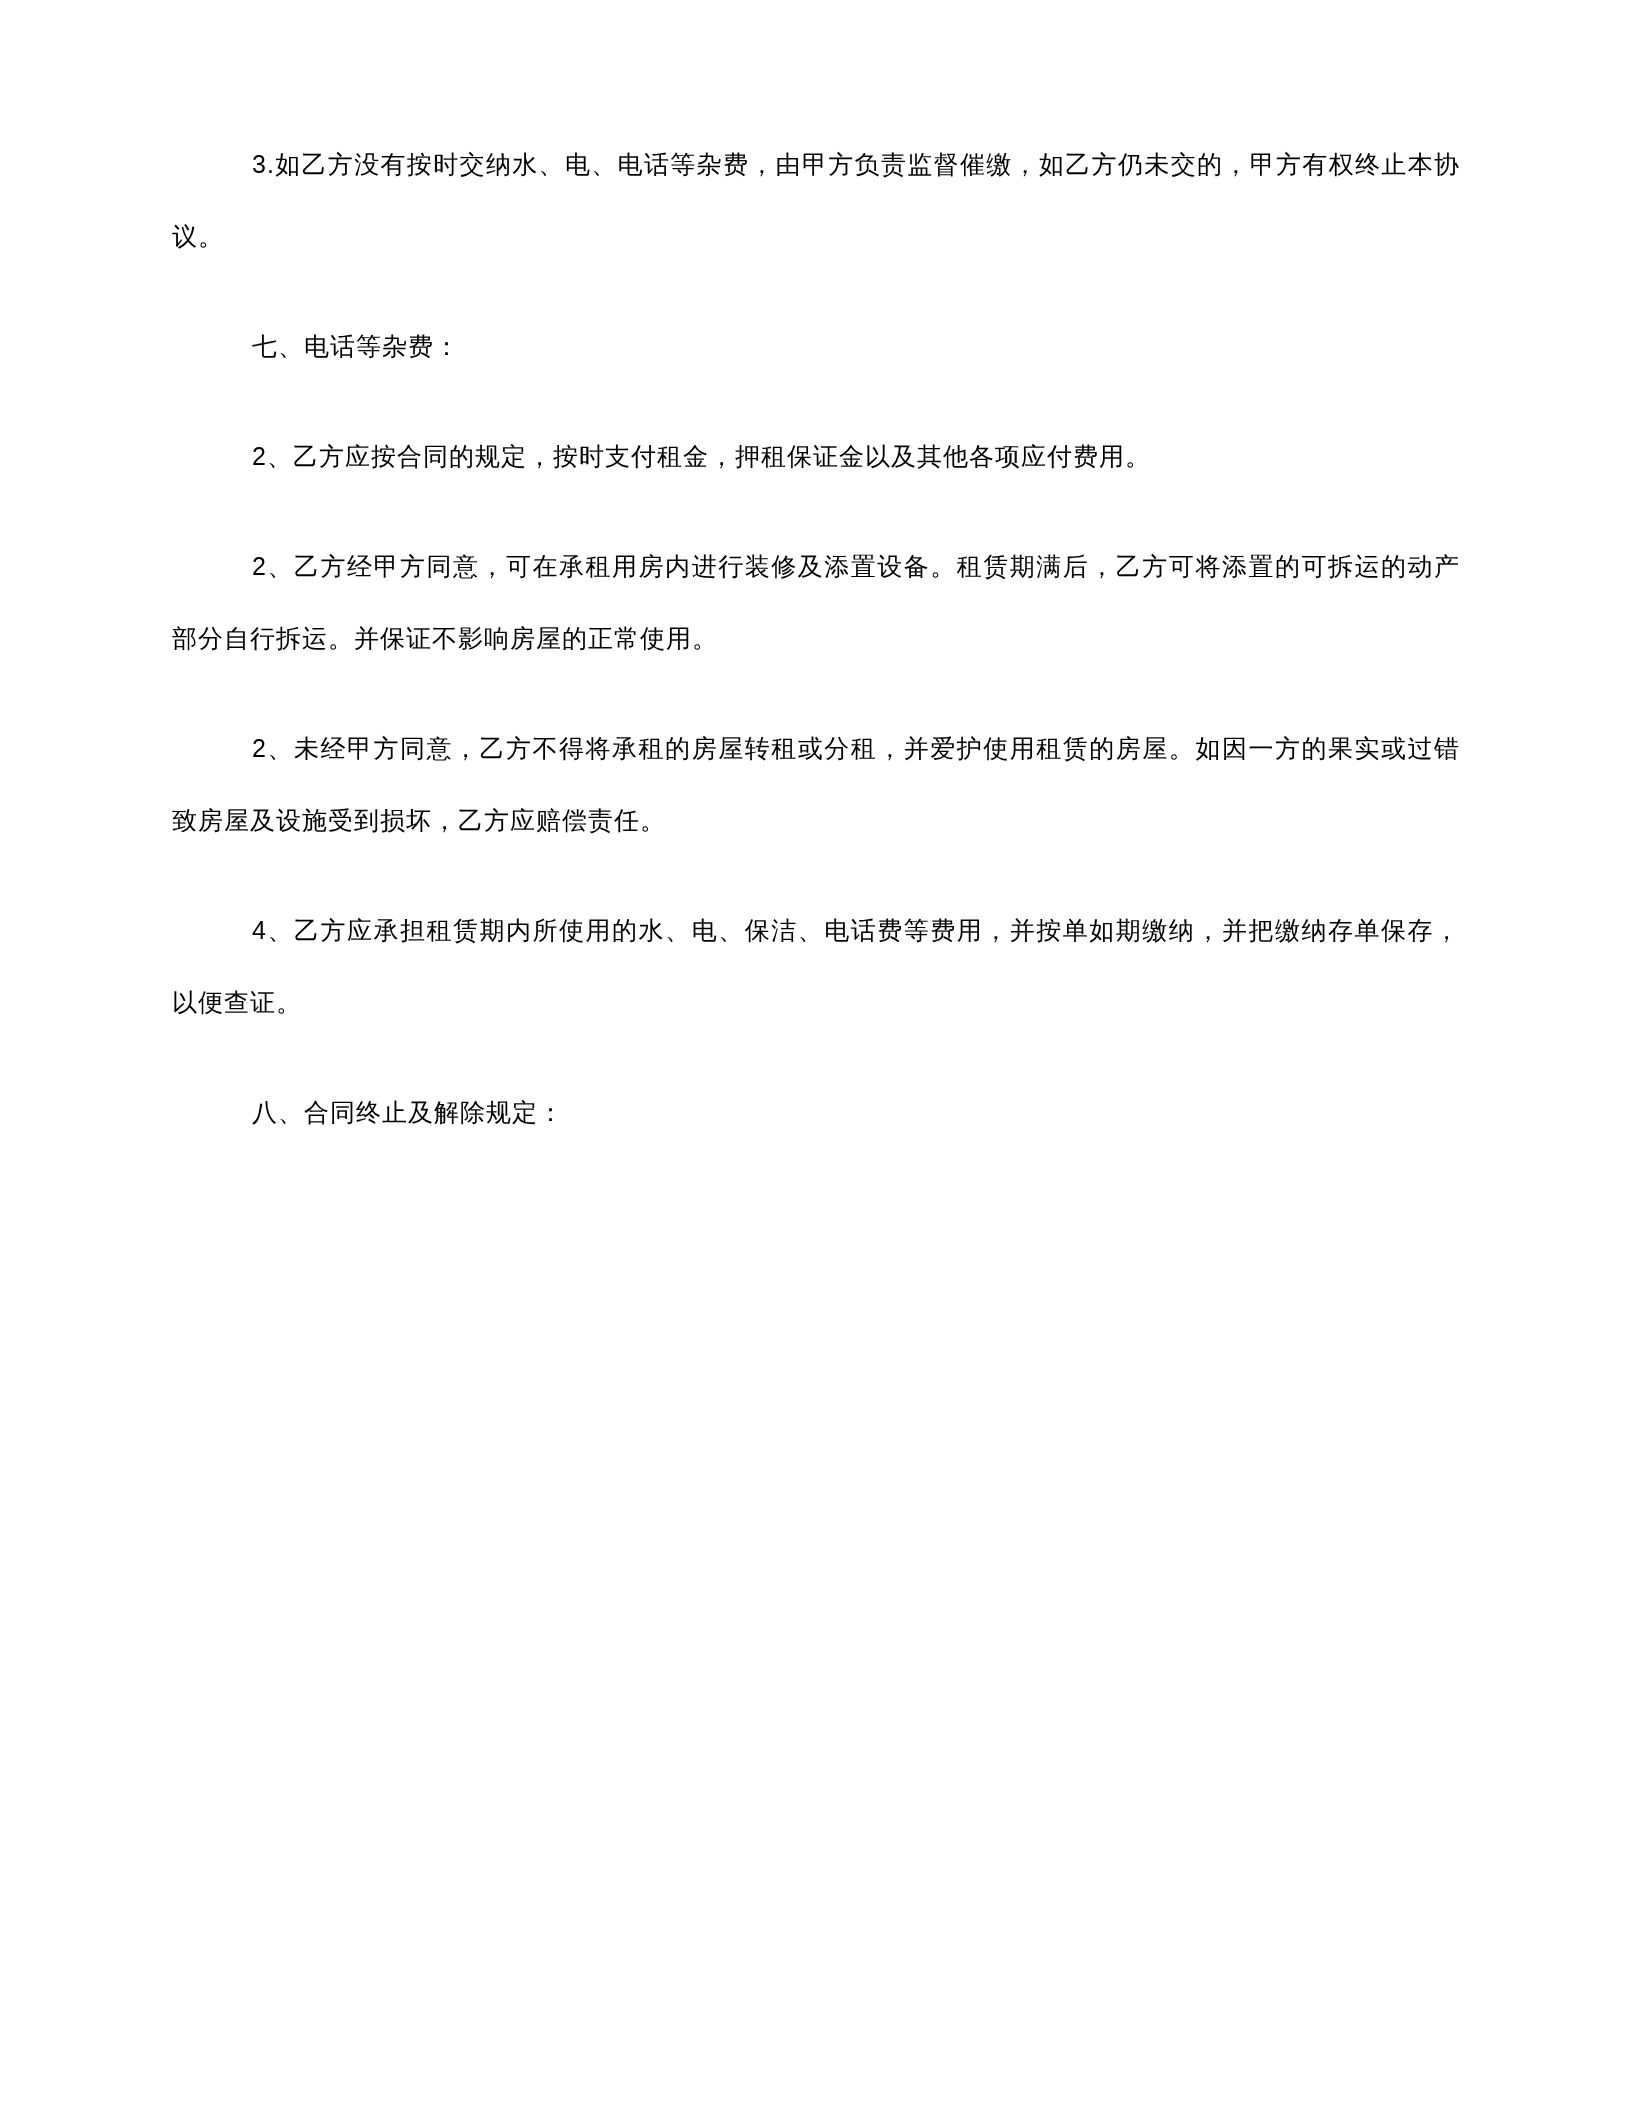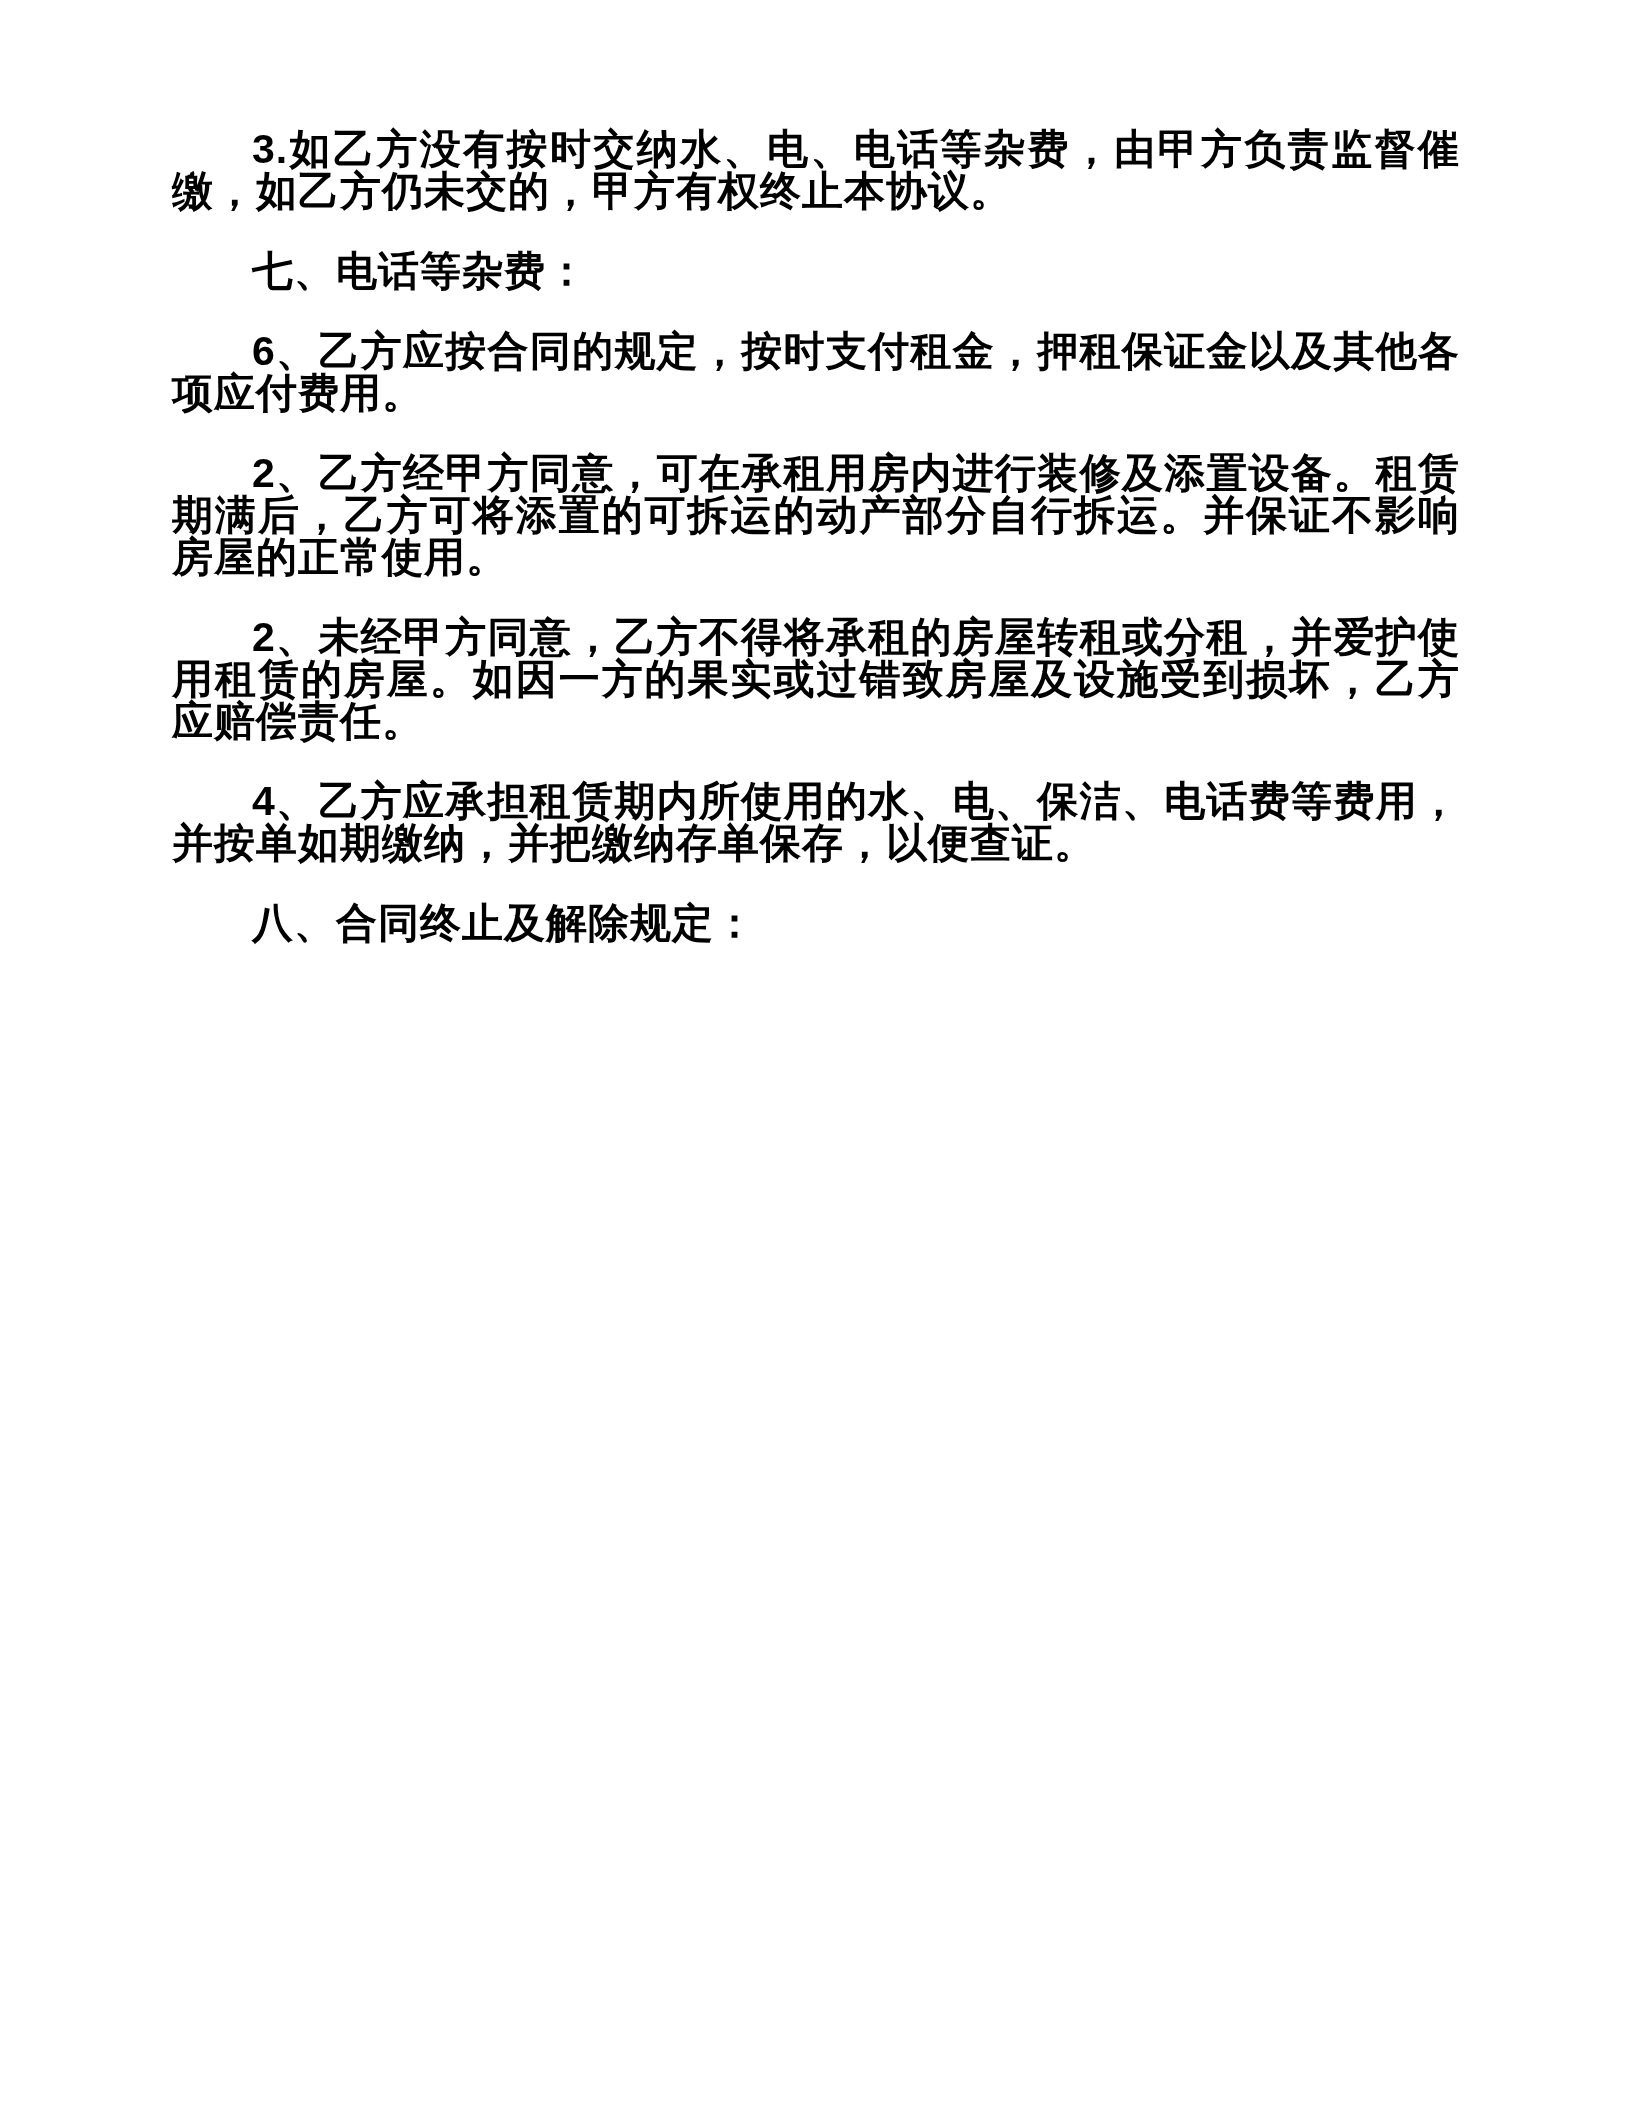--- a/index.html
+++ b/index.html
@@ -15,39 +15,39 @@
     background: #ffffff;
     box-sizing: border-box;
     padding: 128px 172px 120px 172px;
     font-family: "Liberation Sans", "DejaVu Sans", sans-serif;
     color: #000000;
   }
   .doc-body {
     width: 100%;
   }
   .para {
-    font-size: 41px;
-    font-weight: 700;
-    line-height: 42px;
+    font-size: 25px;
+    font-weight: 400;
+    line-height: 72px;
     text-indent: 80px;
     text-align: justify;
     margin: 0 0 38px 0;
     letter-spacing: 1px;
     word-break: break-all;
   }
   .para:last-child {
     margin-bottom: 0;
   }
 </style>
 </head>
 <body>
 
 <div class="page">
   <div class="doc-body">
     <p class="para">3.如乙方没有按时交纳水、电、电话等杂费，由甲方负责监督催缴，如乙方仍未交的，甲方有权终止本协议。</p>
     <p class="para">七、电话等杂费：</p>
-    <p class="para">6、乙方应按合同的规定，按时支付租金，押租保证金以及其他各项应付费用。</p>
+    <p class="para">2、乙方应按合同的规定，按时支付租金，押租保证金以及其他各项应付费用。</p>
     <p class="para">2、乙方经甲方同意，可在承租用房内进行装修及添置设备。租赁期满后，乙方可将添置的可拆运的动产部分自行拆运。并保证不影响房屋的正常使用。</p>
     <p class="para">2、未经甲方同意，乙方不得将承租的房屋转租或分租，并爱护使用租赁的房屋。如因一方的果实或过错致房屋及设施受到损坏，乙方应赔偿责任。</p>
     <p class="para">4、乙方应承担租赁期内所使用的水、电、保洁、电话费等费用，并按单如期缴纳，并把缴纳存单保存，以便查证。</p>
     <p class="para">八、合同终止及解除规定：</p>
   </div>
 </div>
 
 </body></html>

